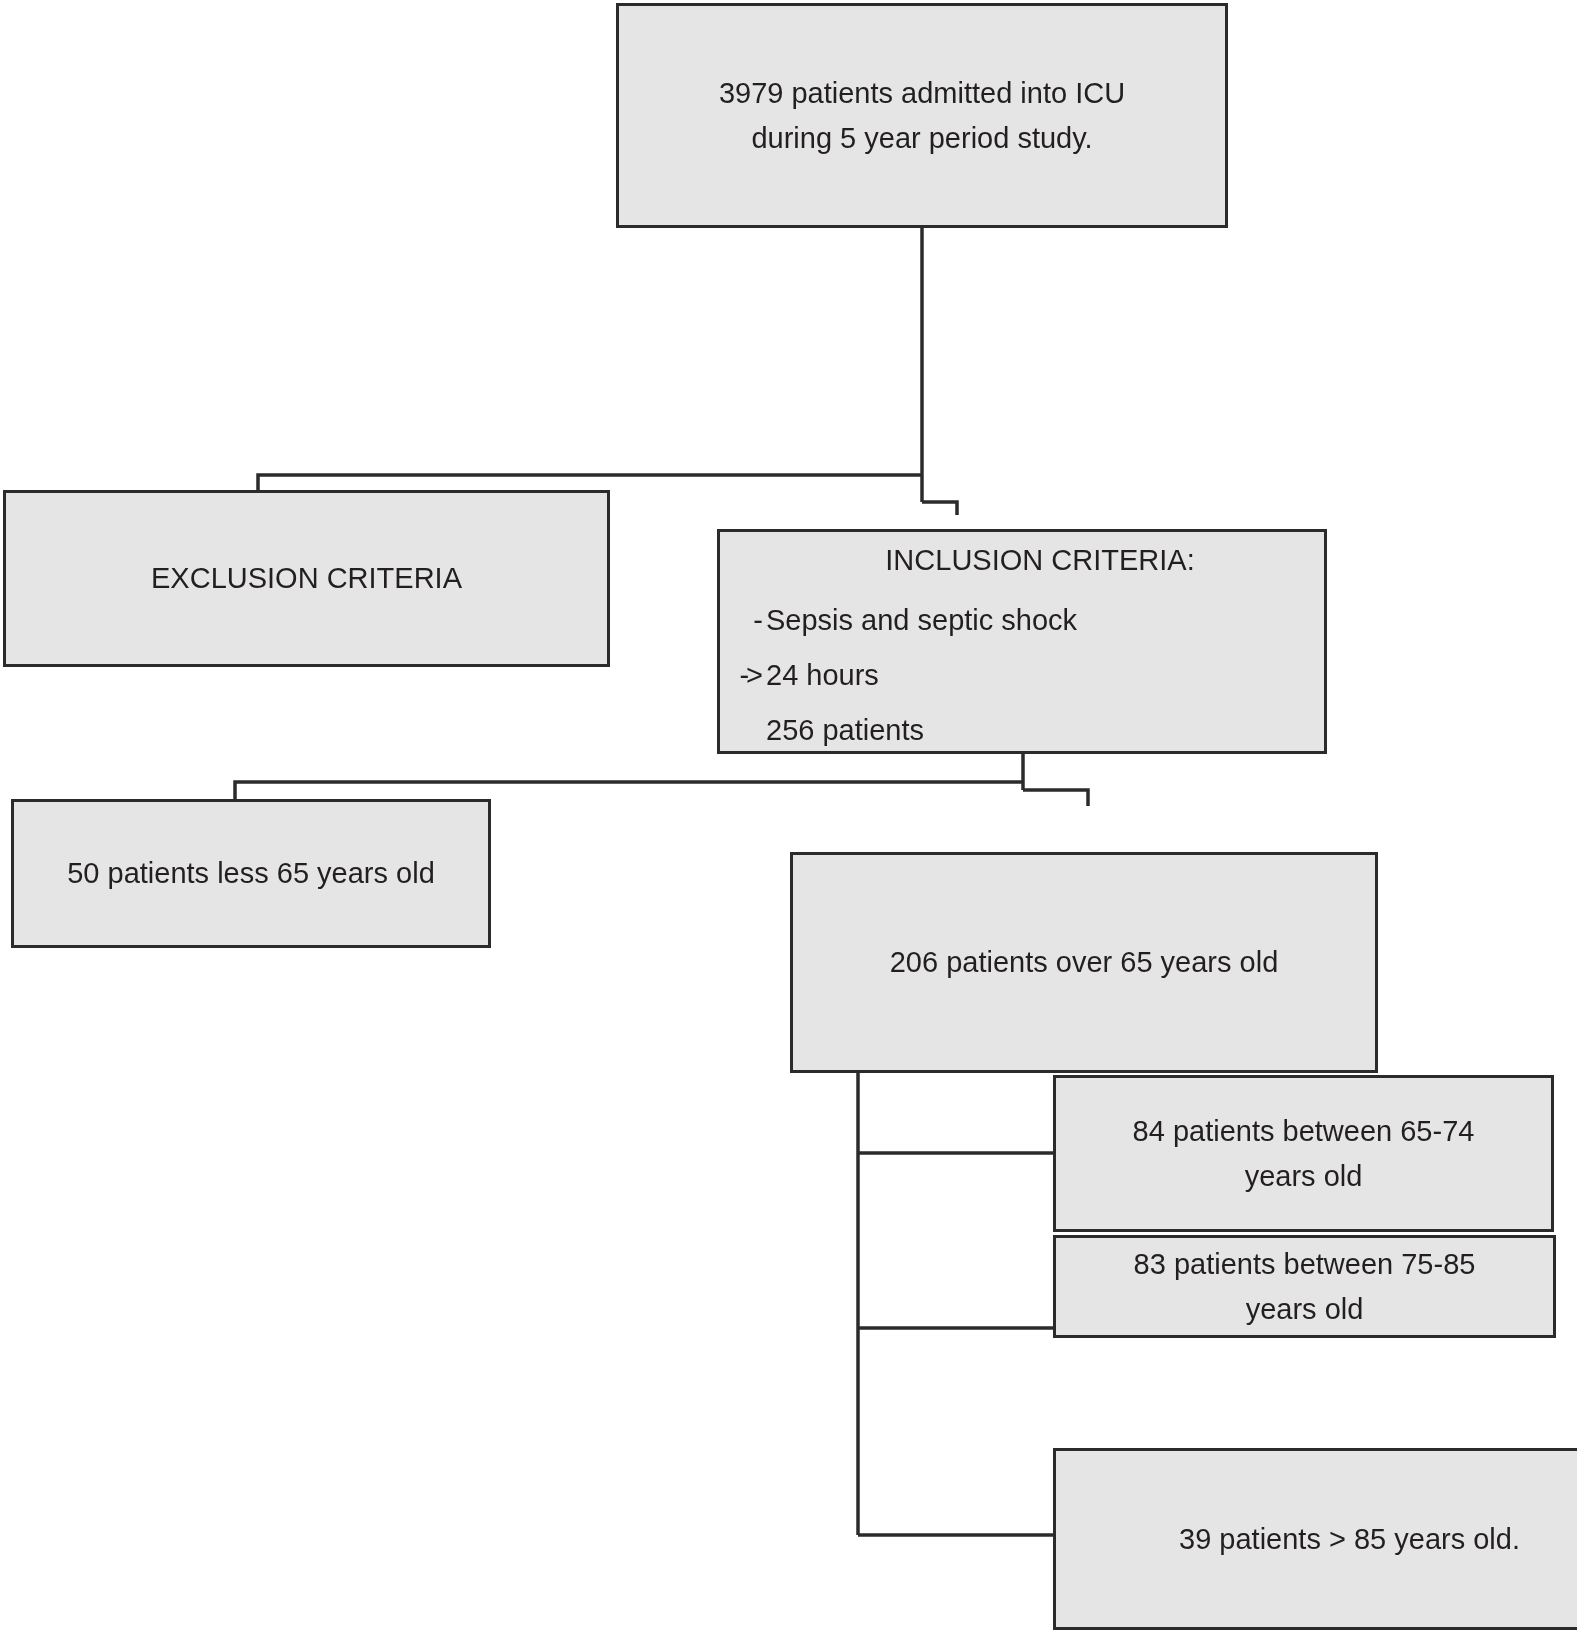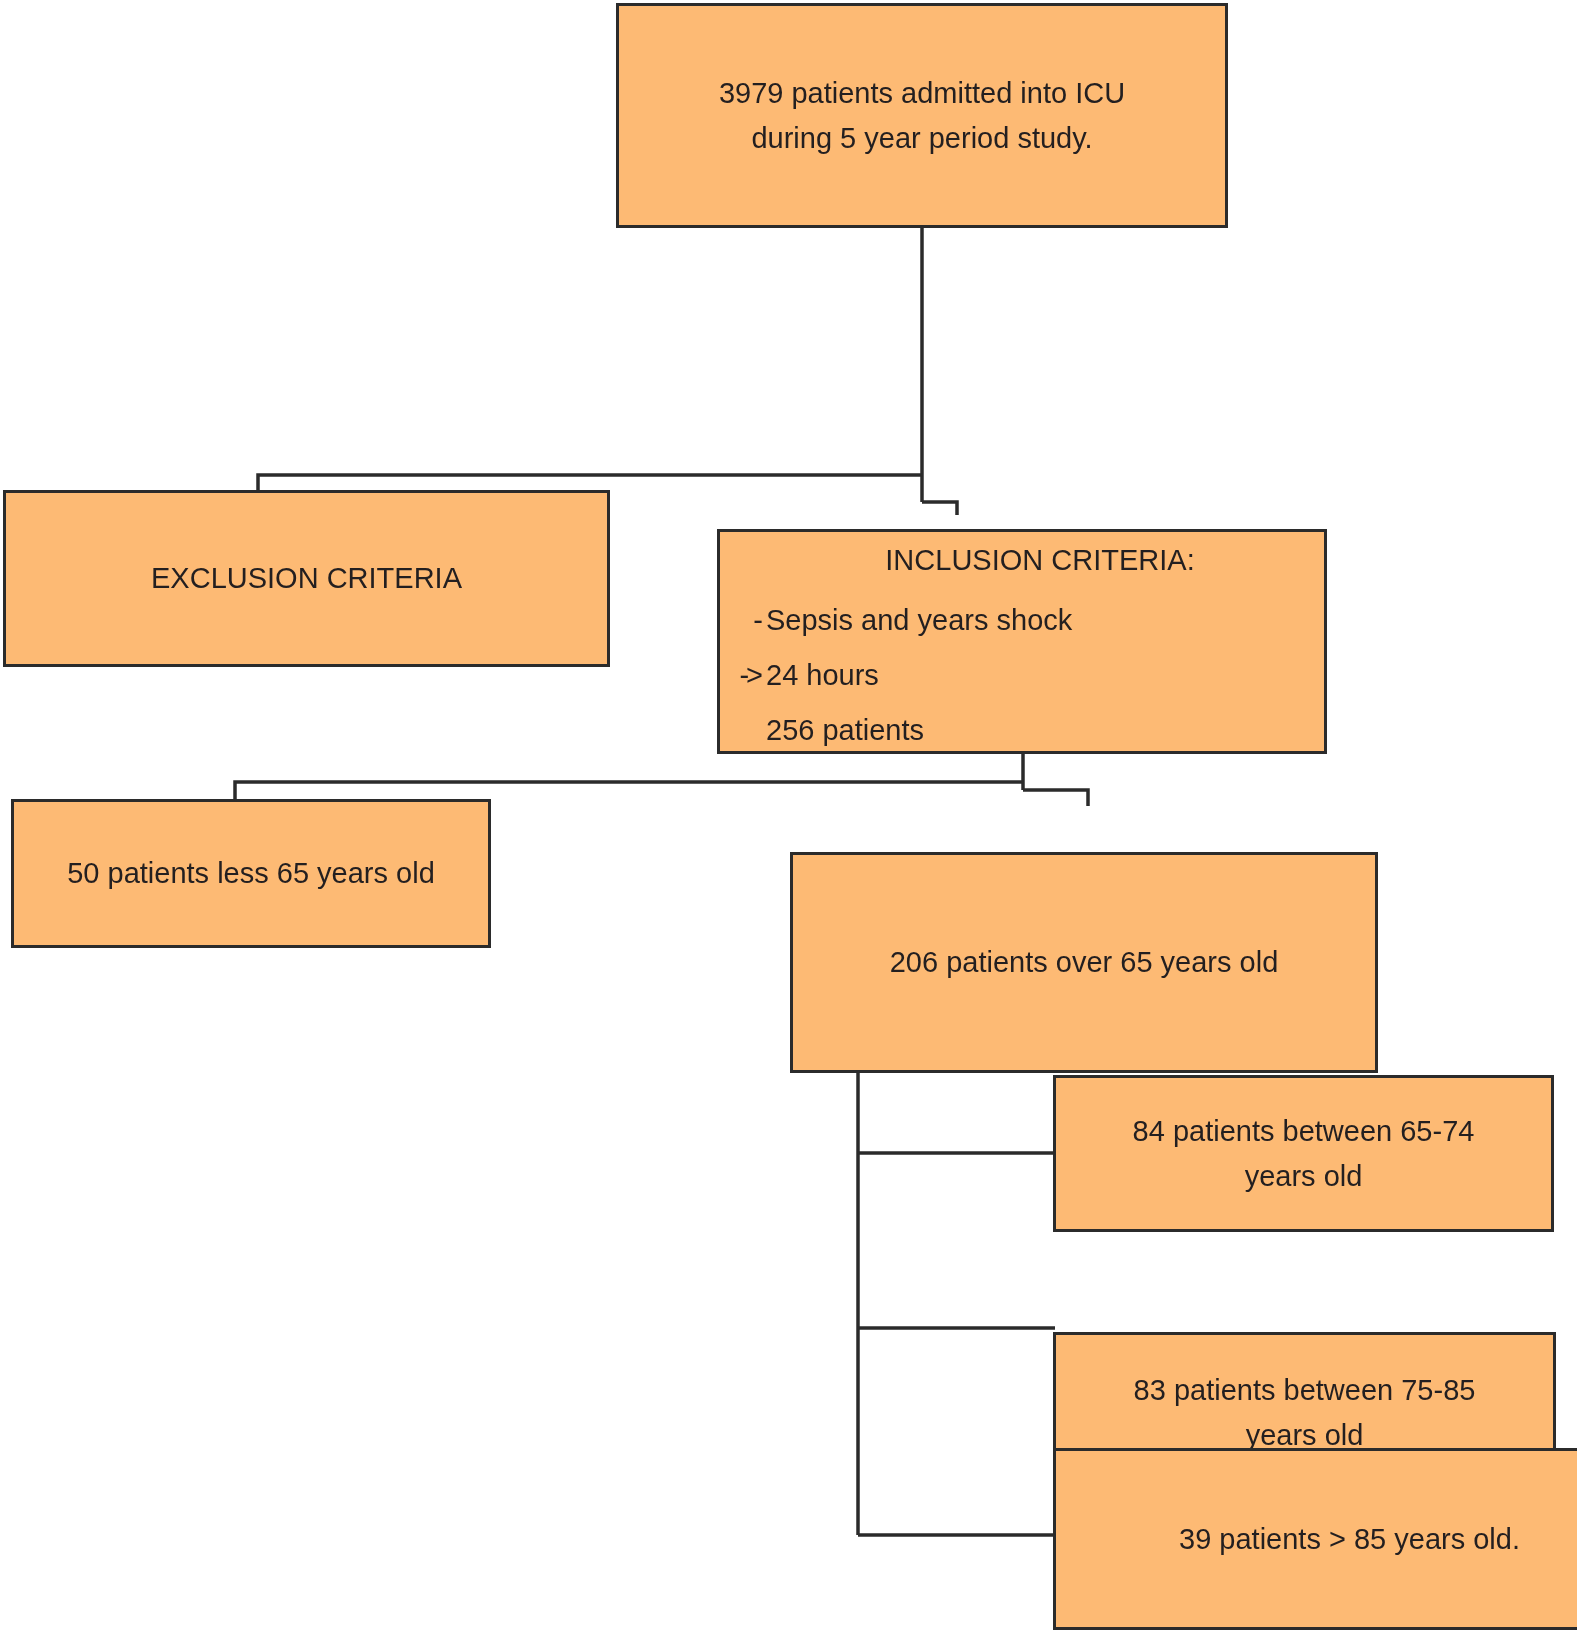--- a/index.html
+++ b/index.html
@@ -22,42 +22,42 @@
   }
   .connectors polyline {
     fill: none;
     stroke: #2b2b2b;
     stroke-width: 3.5;
   }
   .node {
     position: absolute;
     box-sizing: border-box;
     border: 3px solid #2b2b2b;
-    background: #fdba74;
+    background: #e5e5e5;
     display: flex;
     flex-direction: column;
     align-items: center;
     justify-content: center;
     font-size: 29px;
     line-height: 1.55;
     text-align: center;
   }
   .node-text {
     white-space: pre-line;
   }
   
   #node-admitted   { left: 616px;  top: 3px;    width: 612px; height: 225px; }
   #node-exclusion  { left: 3px;    top: 490px;  width: 607px; height: 177px; gap: 14px; }
   #node-inclusion  { left: 717px;  top: 513px;  width: 610px; height: 225px;
                      justify-content: flex-start; align-items: stretch;
                      padding: 4px 10px 6px 46px; text-align: left; margin-top: 16px; }
   #node-under65    { left: 11px;    top: 799px;  width: 480px; height: 149px; }
   #node-over65     { left: 790px;  top: 852px;  width: 588px; height: 221px; }
   #node-age6574    { left: 1053px; top: 1075px; width: 501px; height: 157px; }
-  #node-age7585    { left: 1053px; top: 1332px; width: 503px; height: 161px; }
+  #node-age7585    { left: 1053px; top: 1235px; width: 503px; height: 103px; }
   #node-over85     { left: 1053px; top: 1448px; width: 593px; height: 182px; }
 
   #node-inclusion .incl-title {
     text-align: center;
     margin: 2px 0 10px 0;
   }
   .incl-item {
     position: relative;
     margin: 5px 0;
     padding-left: 0;
@@ -103,21 +103,21 @@
   </div>
 
   <div class="node" id="node-exclusion">
     <div class="node-text">EXCLUSION CRITERIA</div>
   </div>
 
   <div class="node" id="node-inclusion">
     <div class="incl-title">INCLUSION CRITERIA:</div>
     <div class="incl-item">
       <span class="incl-bullet">-</span>
-      <span>Sepsis and years shock</span>
+      <span>Sepsis and septic shock</span>
     </div>
     <div class="incl-item">
       <span class="incl-bullet">-&gt;</span>
       <span>24 hours</span>
     </div>
     <div class="incl-item">
       <span class="incl-bullet"></span>
       <span>256 patients</span>
     </div>
   </div>

